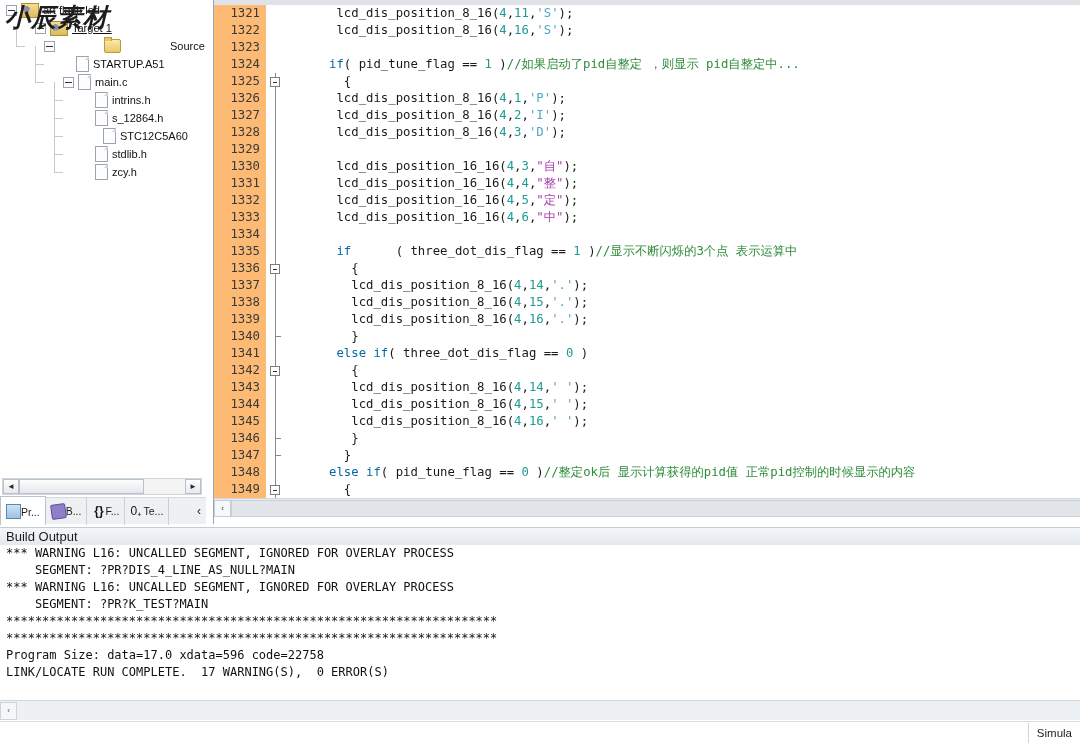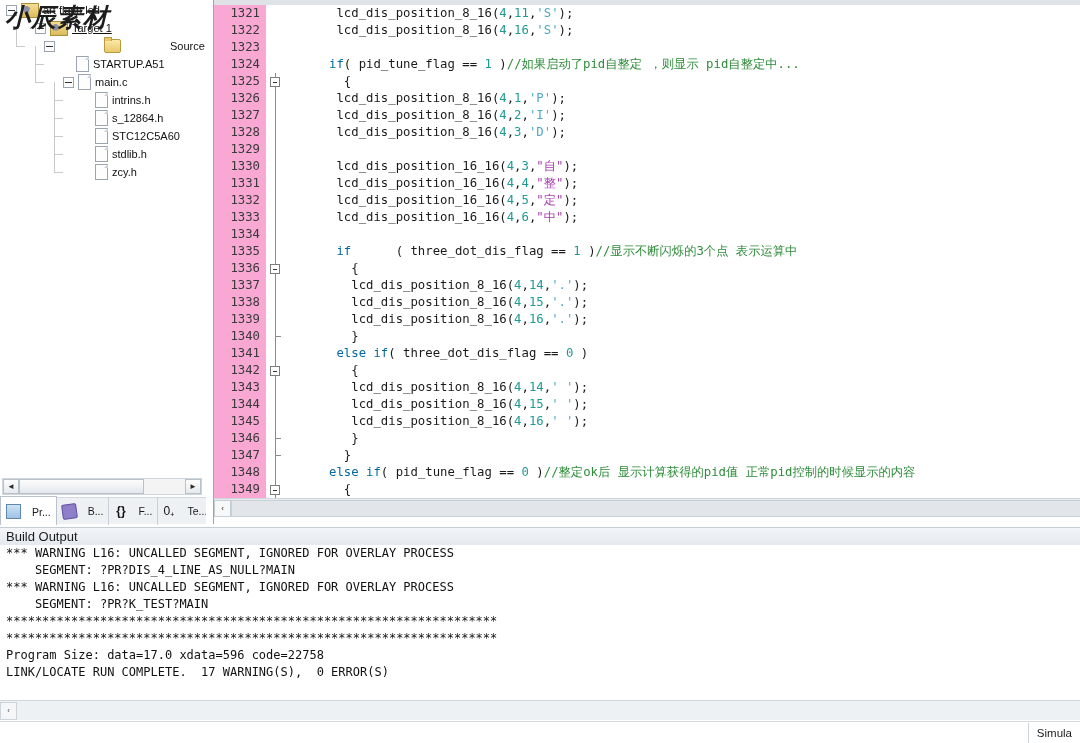--- a/index.html
+++ b/index.html
@@ -134,21 +134,21 @@
   #side-tabs {
     position: absolute; left: 0; top: 497px;
     width: 206px; height: 26px;
     background: #eef1f4;
     border-top: 1px solid #d3d9de;
     display: flex; align-items: center;
   }
   .stab {
     height: 22px;
     display: flex; align-items: center;
-    gap: 11px;
+    gap: 0;
     padding: 3px 5px;
     font-size: 10.5px;
     color: #1a1a1a;
     border-right: 1px solid #c9d0d7;
     white-space: nowrap;
   }
   .stab.active {
     background: #ffffff;
     border: 1px solid #b9c2ca;
     border-bottom: none;
@@ -192,21 +192,21 @@
     line-height: 17px;
     display: flex;
     white-space: pre;
   }
   .gutter {
     width: 52px;
     flex: 0 0 auto;
     text-align: right;
     padding-right: 6px;
     box-sizing: border-box;
-    background: #f9a8d4;
+    background: #fdba74;
     color: #3a3a3a;
     font-family: "DejaVu Sans Mono", "Liberation Mono", monospace;
     font-size: 12.3px;
   }
   .foldcol {
     width: 20px;
     flex: 0 0 auto;
     position: relative;
     background: #ffffff;
   }
@@ -363,21 +363,21 @@
         <div class="tnode" style="left: 82px; top: 91px;">
           <span class="expander blank"></span>
           <span class="ico ico-file"></span>
           <span class="tlabel">intrins.h</span>
         </div>
         <div class="tnode" style="left: 82px; top: 109px;">
           <span class="expander blank"></span>
           <span class="ico ico-file"></span>
           <span class="tlabel">s_12864.h</span>
         </div>
-        <div class="tnode" style="left: 82px; top: 127px;">
+        <div class="tnode" style="left: 90px; top: 127px;">
           <span class="expander blank"></span>
           <span class="ico ico-file"></span>
           <span class="tlabel">STC12C5A60</span>
         </div>
         <div class="tnode" style="left: 82px; top: 145px;">
           <span class="expander blank"></span>
           <span class="ico ico-file"></span>
           <span class="tlabel">stdlib.h</span>
         </div>
         <div class="tnode" style="left: 82px; top: 163px;">

